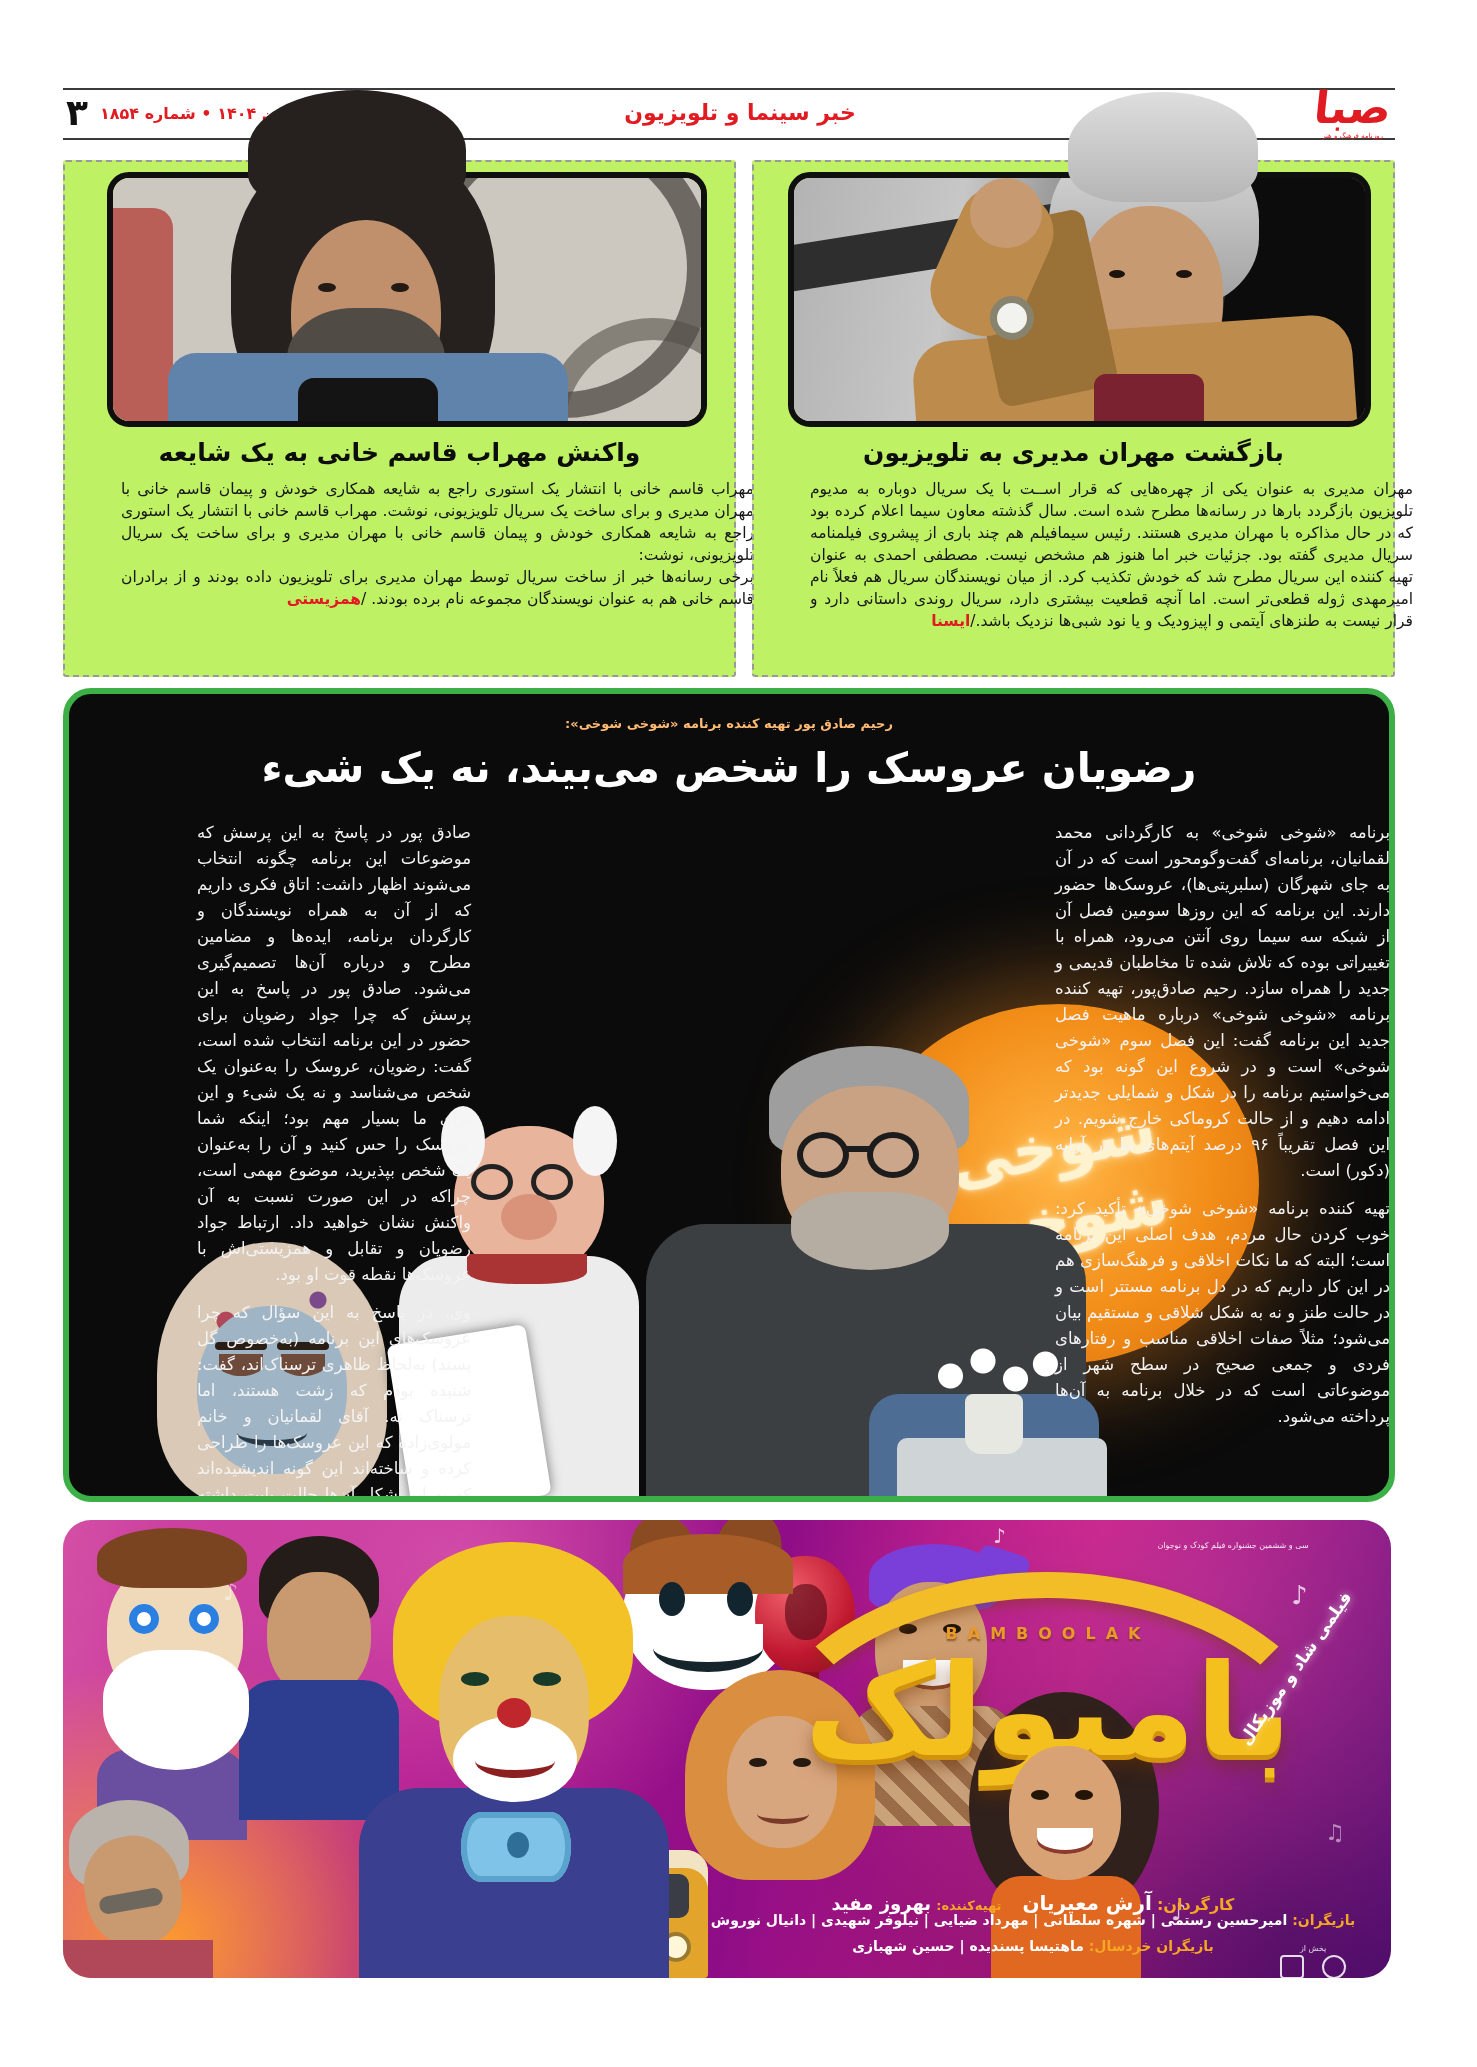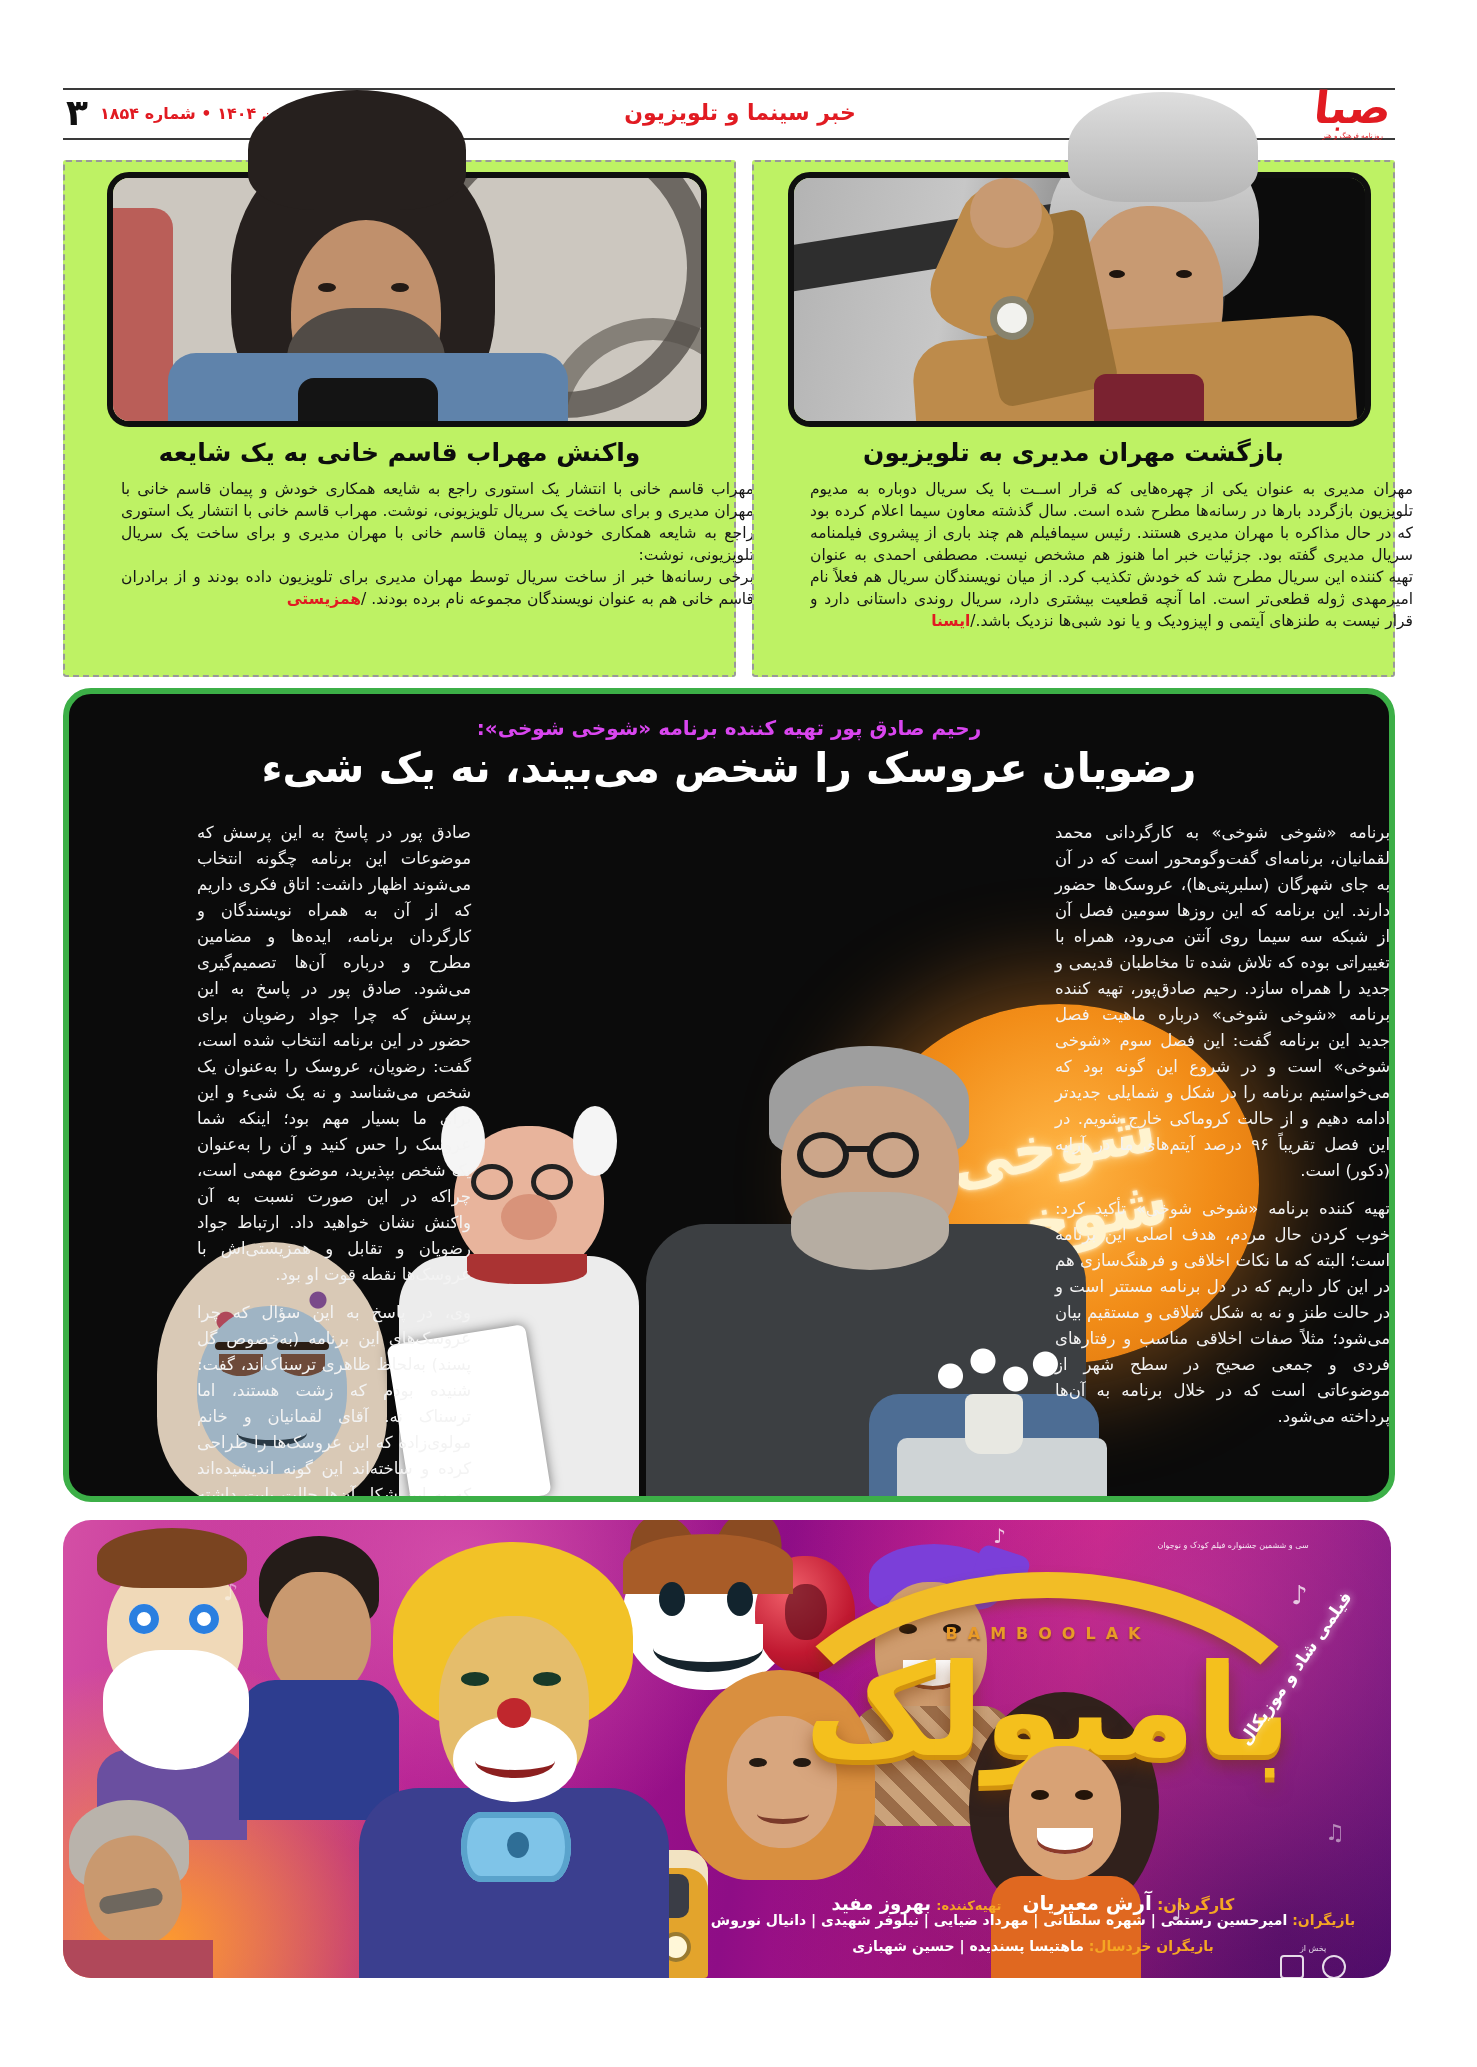--- a/index.html
+++ b/index.html
@@ -24,21 +24,21 @@
   .art-body { position:absolute; top:316px; font-size:15.5px; line-height:22px; color:#161616; text-align:justify; overflow:hidden;margin-left:36px; }
   .art-body p { margin:0; }
   .red { color:#e11b22; font-weight:bold; }
 
   
   .sceneL { position:absolute; inset:0; background:#ccc7bf; }
   .sceneR { position:absolute; inset:0; background:linear-gradient(100deg,#b3b3b3 0%,#c7c7c7 28%,#8b8b8b 48%,#4a4a4a 68%,#161616 92%); }
 
   
   #feature { position:absolute; left:63px; top:688px; width:1332px; height:814px; background:#0b0b0b; border:6px solid #3caf47; border-radius:28px; overflow:hidden; }
-  .kicker { position:absolute; top:22px; width:100%; text-align:center; color:#d946ef; font-size:20px; font-weight:bold; }
+  .kicker { position:absolute; top:22px; width:100%; text-align:center; color:#fdba74; font-size:13px; font-weight:bold; }
   .headline { position:absolute; top:50px; width:100%; text-align:center; color:#fff; font-size:41px; font-weight:bold; letter-spacing:-1px; }
   .fcol { position:absolute; color:#f3f3f3; font-size:16.5px; line-height:26px; text-align:justify; z-index:6; }
   .fcol p { margin:0 0 12px 0; }
   .f-right { left:681px; top:126px; width:640px; height:672px; }
   .f-left  { left:8px;  top:126px; width:648px; height:672px; padding-right:4px; }
   .intrude { background:transparent; }
 
   
   #poster { position:absolute; left:63px; top:1520px; width:1328px; height:458px; border-radius:28px; overflow:hidden;
     background:

